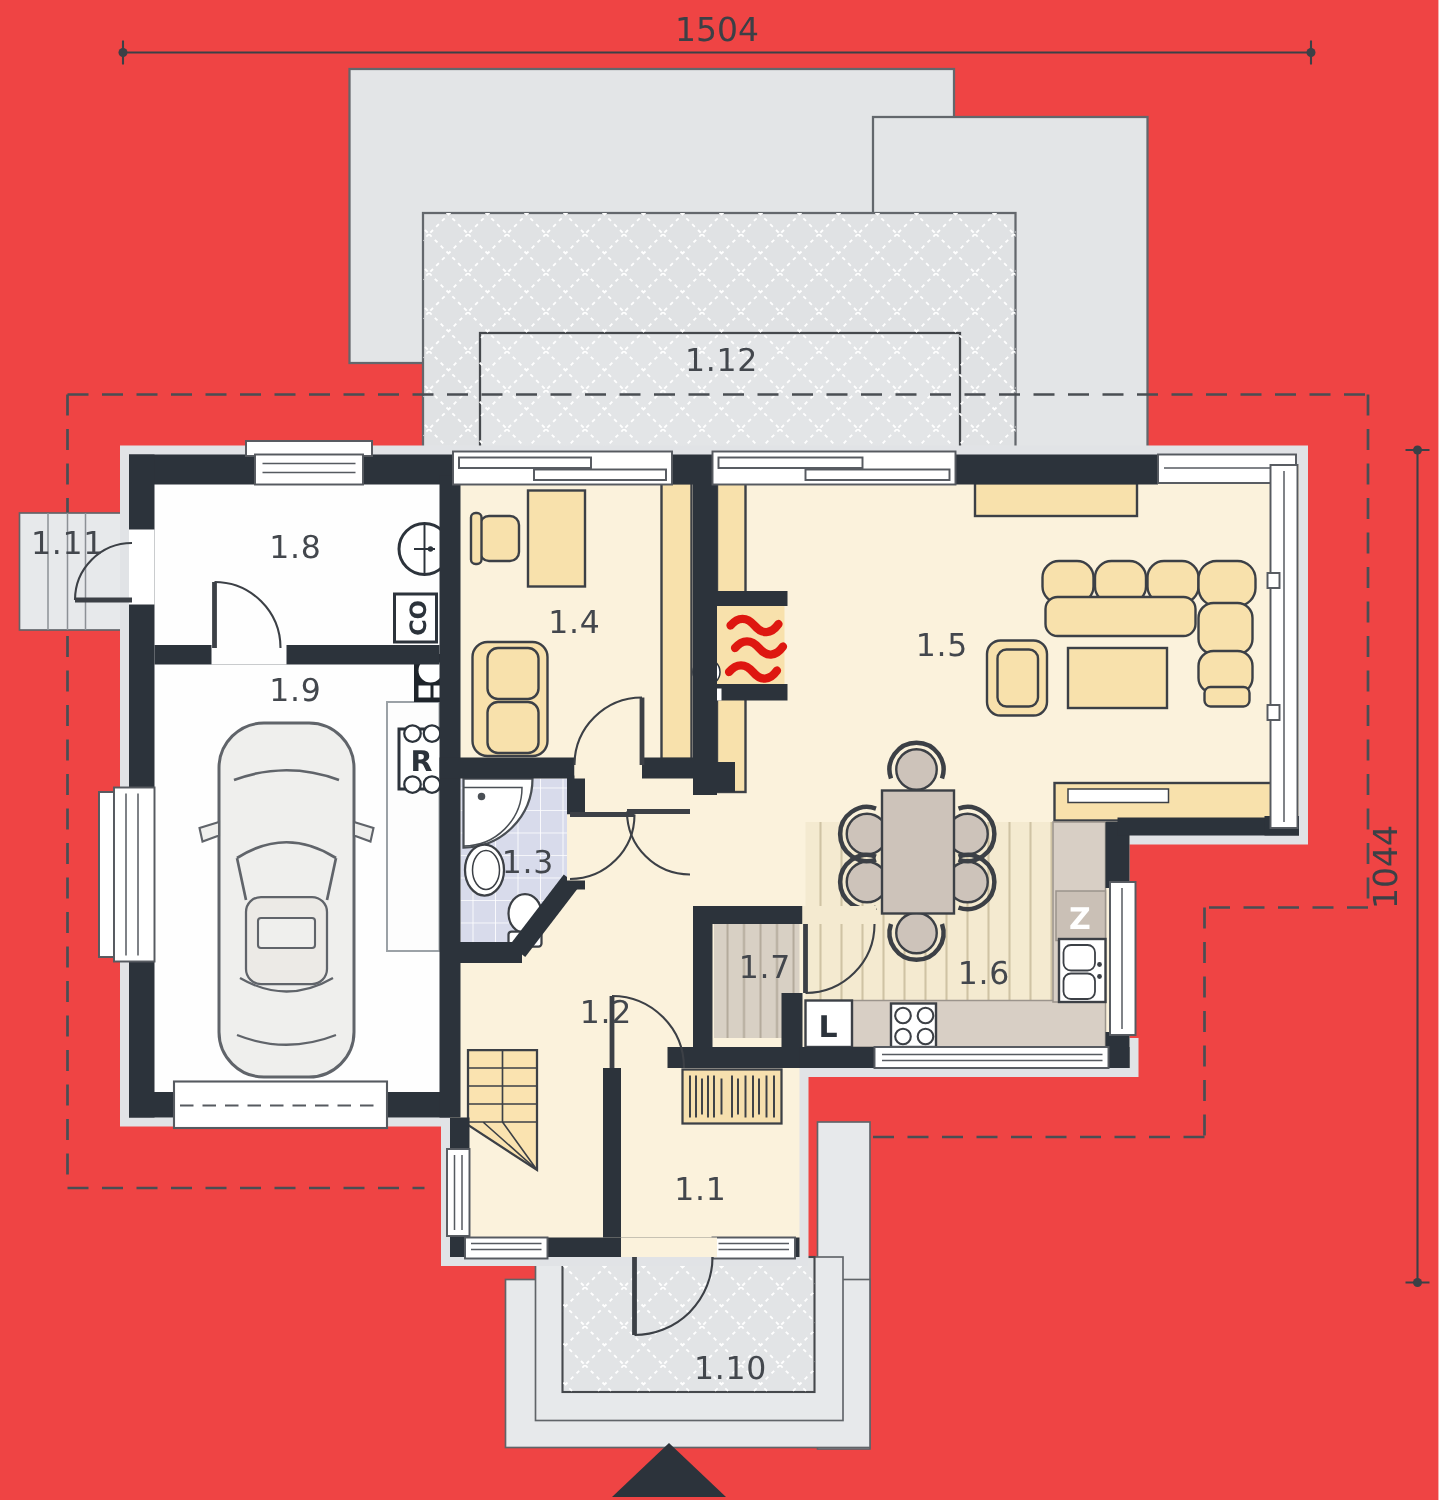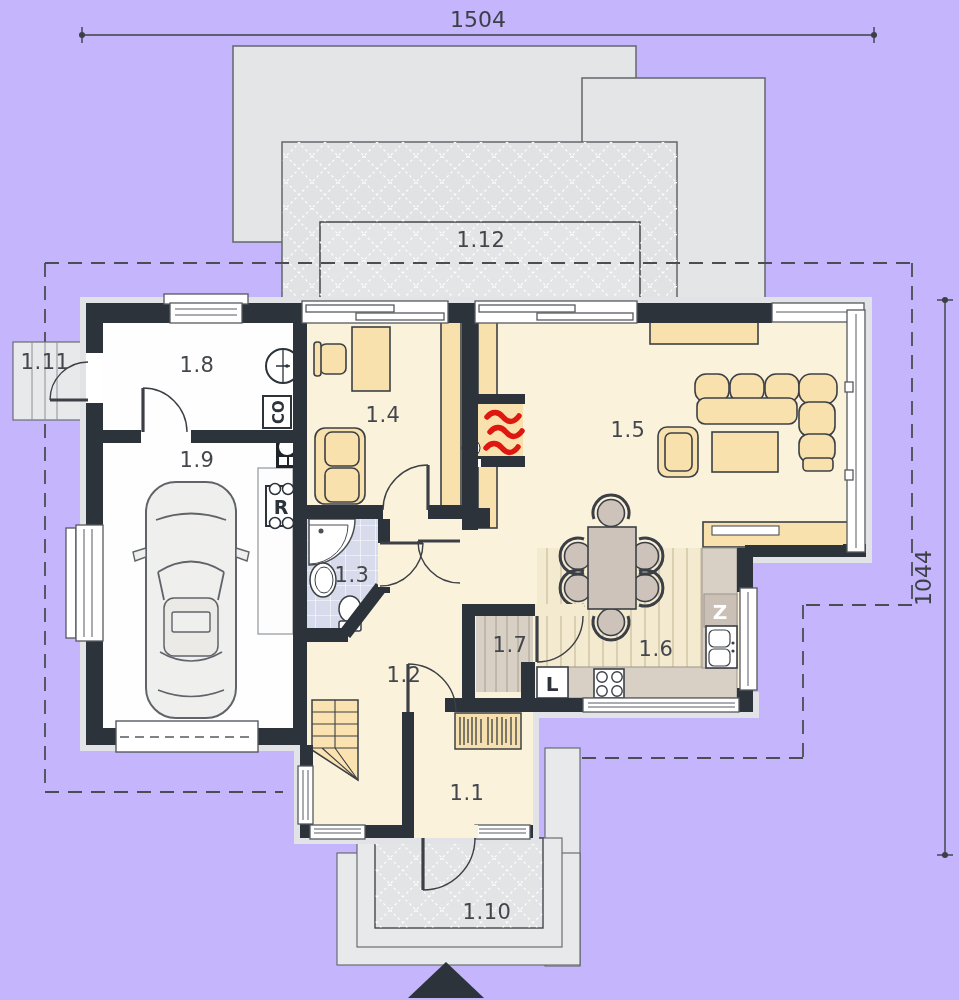--- a/index.html
+++ b/index.html
@@ -1,16 +1,16 @@
 <!DOCTYPE html>
 <html><head>
 <meta charset="utf-8">
 <style>
   html,body{margin:0;padding:0;background:#ffffff;}
-  .stage{position:relative;width:959px;height:1000px;background:#c4b5fd;overflow:hidden;
+  .stage{position:relative;width:959px;height:1000px;background:#ef4444;overflow:hidden;
          font-family:"DejaVu Sans", sans-serif;}
   svg{position:absolute;left:0;top:0;}
   .wall{fill:#2c333b;}
   .sil{fill:#ffffff;stroke:#e1e3e6;stroke-width:12;}
   .win{fill:#ffffff;stroke:#565a60;stroke-width:1.3;}
   .wline{stroke:#565a60;stroke-width:1;fill:none;}
   .tan{fill:#f8e1ac;stroke:#3c4046;stroke-width:1.6;}
   .gray-furn{fill:#cdc3ba;stroke:#3c4046;stroke-width:1.6;}
   .white-fix{fill:#ffffff;stroke:#3c4046;stroke-width:1.6;}
   .counter{fill:#d8cfc5;stroke:#9b948c;stroke-width:1;}

